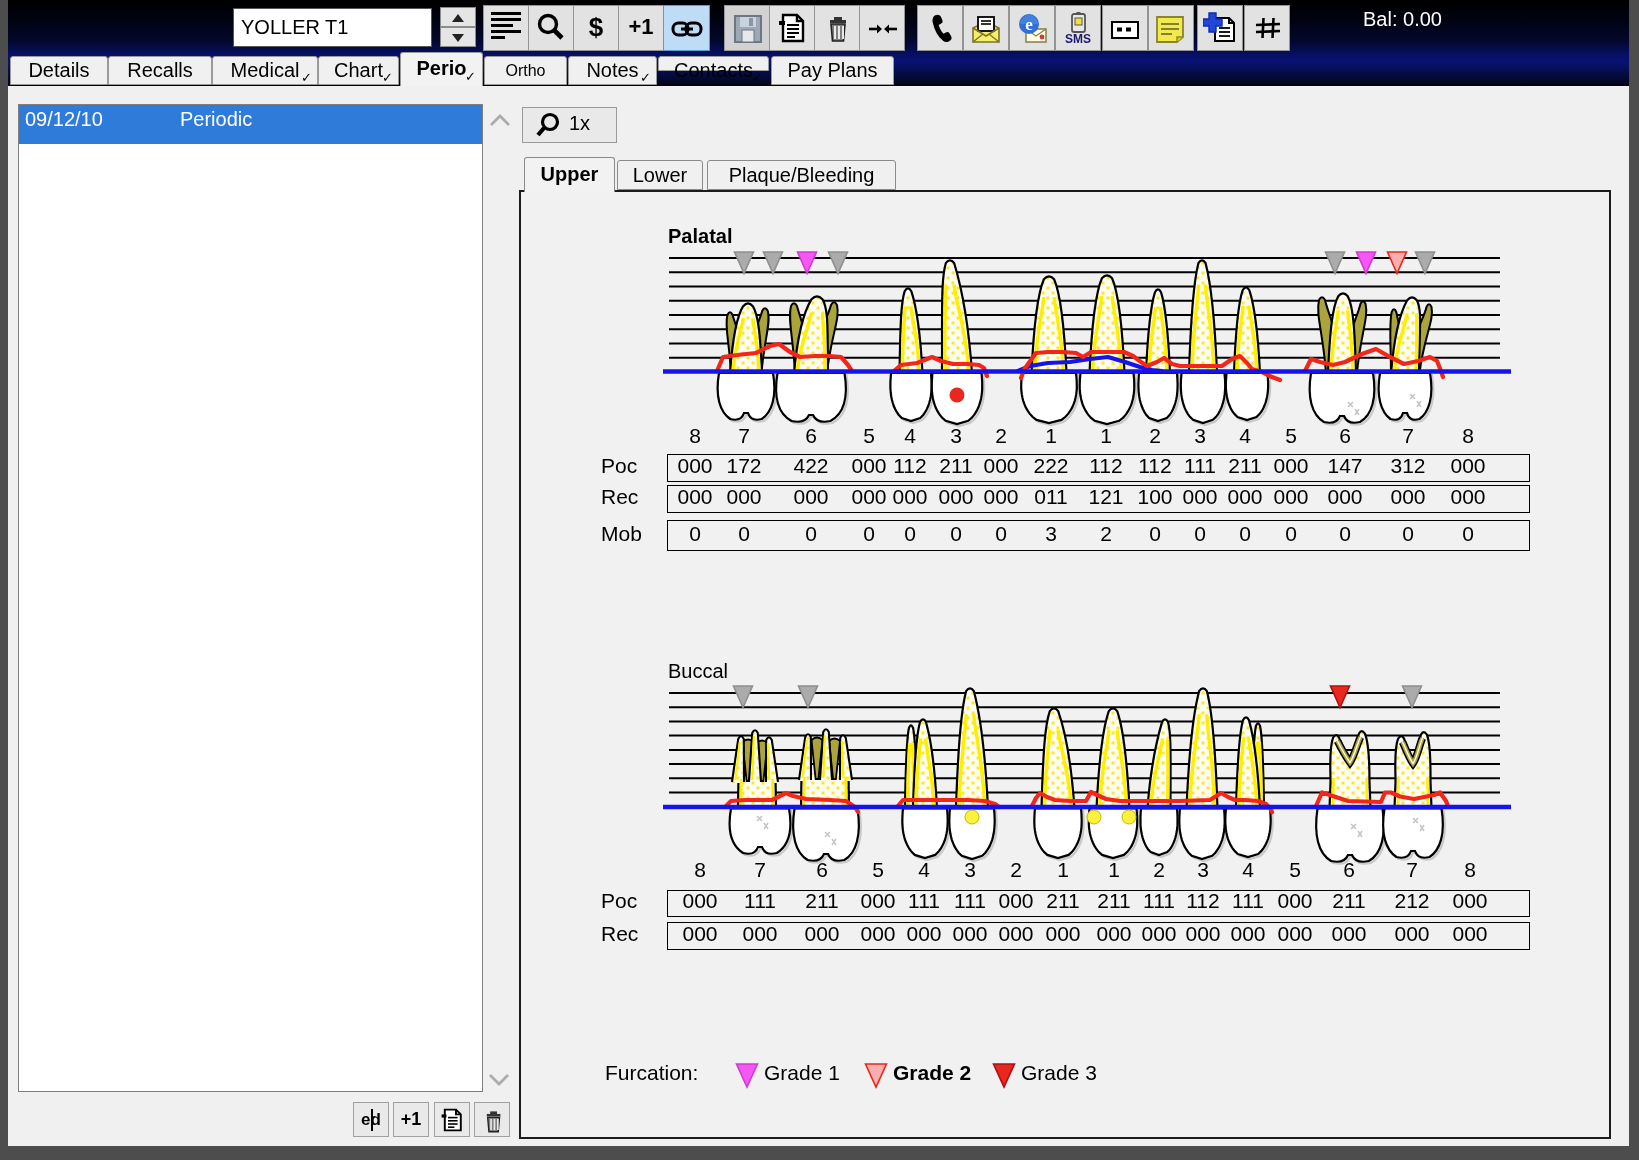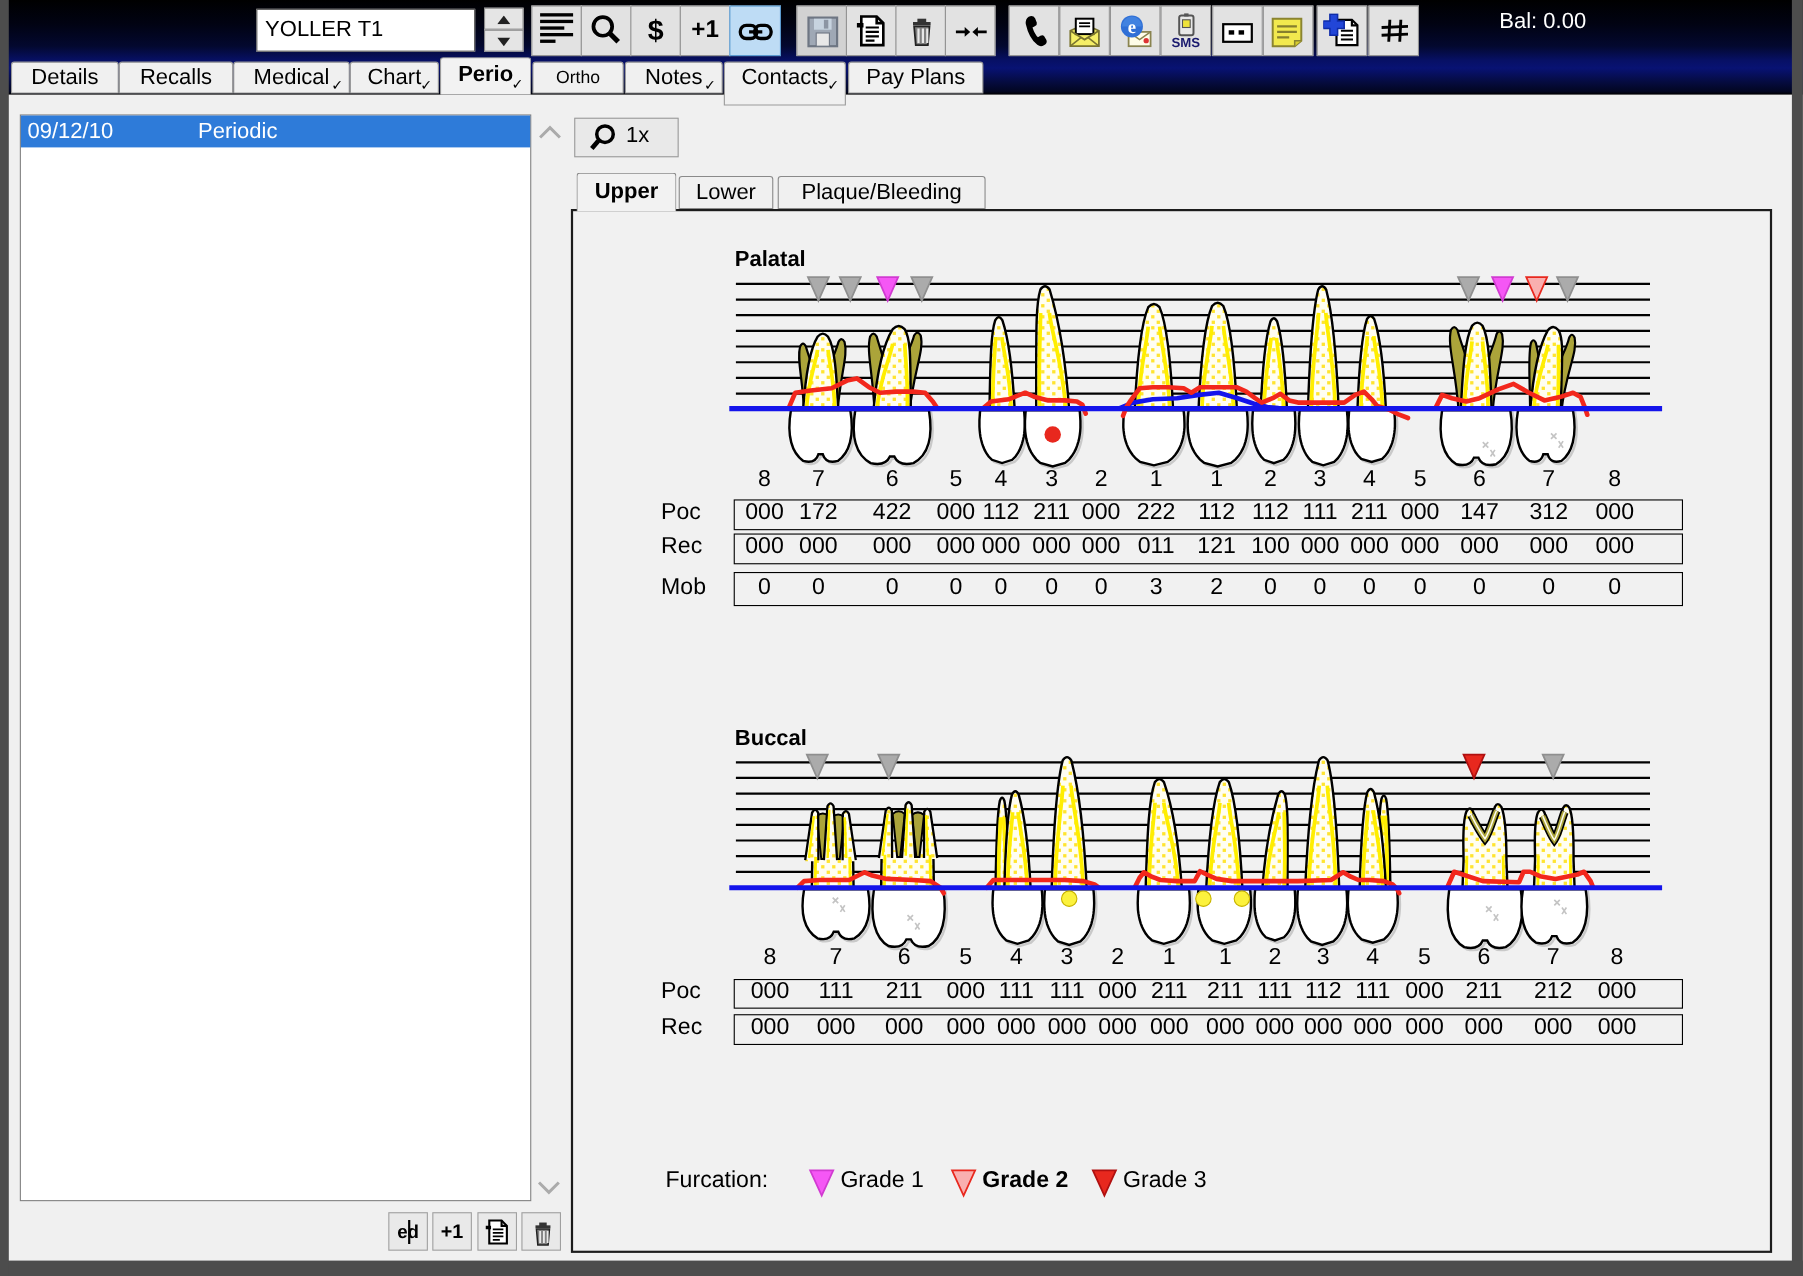--- a/index.html
+++ b/index.html
@@ -155,25 +155,25 @@
       </svg>
     </div>
     <div style="position:absolute;left:1363px;top:8px;font-size:20px;color:#FFF">Bal: 0.00</div>
     <div style="position:absolute;left:10px;top:56px;width:98px;height:29px;background:#F0F0F0;border:1px solid #9a9a9a;border-radius:3px 3px 0 0;font-size:20px;text-align:center;line-height:27px;color:#000">Details</div>
     <div style="position:absolute;left:108px;top:56px;width:104px;height:29px;background:#F0F0F0;border:1px solid #9a9a9a;border-radius:3px 3px 0 0;font-size:20px;text-align:center;line-height:27px;color:#000">Recalls</div>
     <div style="position:absolute;left:212px;top:56px;width:106px;height:29px;background:#F0F0F0;border:1px solid #9a9a9a;border-radius:3px 3px 0 0;font-size:20px;text-align:center;line-height:27px;color:#000">Medical<span style="font-size:13px;position:absolute;right:5px;top:7px">✓</span></div>
     <div style="position:absolute;left:318px;top:56px;width:81px;height:29px;background:#F0F0F0;border:1px solid #9a9a9a;border-radius:3px 3px 0 0;font-size:20px;text-align:center;line-height:27px;color:#000">Chart<span style="font-size:13px;position:absolute;right:5px;top:7px">✓</span></div>
     <div style="position:absolute;left:400px;top:52px;width:83px;height:34px;background:#F2F2F2;border:1px solid #9a9a9a;border-bottom:none;border-radius:3px 3px 0 0;z-index:4;font-size:20px;font-weight:bold;text-align:center;line-height:30px;color:#000">Perio<span style="font-weight:normal;font-size:13px;position:absolute;right:6px;top:9px">✓</span></div>
     <div style="position:absolute;left:484px;top:56px;width:83px;height:29px;background:#F0F0F0;border:1px solid #9a9a9a;border-radius:3px 3px 0 0;font-size:16px;text-align:center;line-height:27px;color:#000">Ortho</div>
     <div style="position:absolute;left:568px;top:56px;width:89px;height:29px;background:#F0F0F0;border:1px solid #9a9a9a;border-radius:3px 3px 0 0;font-size:20px;text-align:center;line-height:27px;color:#000">Notes<span style="font-size:13px;position:absolute;right:5px;top:7px">✓</span></div>
-    <div style="position:absolute;left:658px;top:56px;width:111px;height:40px;background:#F0F0F0;border:1px solid #9a9a9a;border-radius:3px 3px 0 0;font-size:20px;text-align:center;line-height:27px;color:#000">Contacts<span style="font-size:13px;position:absolute;right:5px;top:7px">✓</span></div>
+    <div style="position:absolute;left:658px;top:56px;width:111px;height:15px;background:#F0F0F0;border:1px solid #9a9a9a;border-radius:3px 3px 0 0;font-size:20px;text-align:center;line-height:27px;color:#000">Contacts<span style="font-size:13px;position:absolute;right:5px;top:7px">✓</span></div>
     <div style="position:absolute;left:771px;top:56px;width:123px;height:29px;background:#F0F0F0;border:1px solid #9a9a9a;border-radius:3px 3px 0 0;font-size:20px;text-align:center;line-height:27px;color:#000">Pay Plans</div>
   </div>
 <div style="position:absolute;left:18px;top:104px;width:465px;height:988px;background:#FFF;border:1px solid #7f7f7f"></div>
-<div style="position:absolute;left:19px;top:105px;width:463px;height:29px;background:#2E7BD9;color:#FFF;font-size:20px;line-height:29px">
+<div style="position:absolute;left:19px;top:105px;width:463px;height:39px;background:#2E7BD9;color:#FFF;font-size:20px;line-height:29px">
     <span style="position:absolute;left:6px">09/12/10</span>
     <span style="position:absolute;left:161px">Periodic</span>
   </div>
 <svg width="26" height="22" viewBox="0 0 26 22" style="position:absolute;left:487px;top:110px">
     <path d="M4 15 l9 -9 9 9" fill="none" stroke="#ABABAB" stroke-width="2.7"></path>
   </svg>
 <svg width="26" height="22" viewBox="0 0 26 22" style="position:absolute;left:486px;top:1068px">
     <path d="M4 7 l9 9 9 -9" fill="none" stroke="#ABABAB" stroke-width="2.7"></path>
   </svg>
 <div style="position:absolute;left:353px;top:1102px;width:36px;height:35px;background:#E9E9E9;border:1px solid #A0A0A0;">
@@ -502,21 +502,21 @@
 <div style="position:absolute;left:1115px;top:521px;width:80px;text-align:center;font-size:21px;line-height:25px;color:#000">0</div>
 <div style="position:absolute;left:1160px;top:521px;width:80px;text-align:center;font-size:21px;line-height:25px;color:#000">0</div>
 <div style="position:absolute;left:1205px;top:521px;width:80px;text-align:center;font-size:21px;line-height:25px;color:#000">0</div>
 <div style="position:absolute;left:1251px;top:521px;width:80px;text-align:center;font-size:21px;line-height:25px;color:#000">0</div>
 <div style="position:absolute;left:1305px;top:521px;width:80px;text-align:center;font-size:21px;line-height:25px;color:#000">0</div>
 <div style="position:absolute;left:1368px;top:521px;width:80px;text-align:center;font-size:21px;line-height:25px;color:#000">0</div>
 <div style="position:absolute;left:1428px;top:521px;width:80px;text-align:center;font-size:21px;line-height:25px;color:#000">0</div>
 <div style="position:absolute;left:601px;top:453px;font-size:21px;line-height:25px;font-weight:normal;color:#000">Poc</div>
 <div style="position:absolute;left:601px;top:484px;font-size:21px;line-height:25px;font-weight:normal;color:#000">Rec</div>
 <div style="position:absolute;left:601px;top:521px;font-size:21px;line-height:25px;font-weight:normal;color:#000">Mob</div>
-<div style="position:absolute;left:668px;top:659px;font-size:20px;line-height:24px;font-weight:bold;color:#000">Buccal</div>
+<div style="position:absolute;left:668px;top:659px;font-size:20px;line-height:24px;font-weight:normal;color:#000">Buccal</div>
 <div style="position:absolute;left:660px;top:857px;width:80px;text-align:center;font-size:21px;line-height:25px;color:#000">8</div>
 <div style="position:absolute;left:720px;top:857px;width:80px;text-align:center;font-size:21px;line-height:25px;color:#000">7</div>
 <div style="position:absolute;left:782px;top:857px;width:80px;text-align:center;font-size:21px;line-height:25px;color:#000">6</div>
 <div style="position:absolute;left:838px;top:857px;width:80px;text-align:center;font-size:21px;line-height:25px;color:#000">5</div>
 <div style="position:absolute;left:884px;top:857px;width:80px;text-align:center;font-size:21px;line-height:25px;color:#000">4</div>
 <div style="position:absolute;left:930px;top:857px;width:80px;text-align:center;font-size:21px;line-height:25px;color:#000">3</div>
 <div style="position:absolute;left:976px;top:857px;width:80px;text-align:center;font-size:21px;line-height:25px;color:#000">2</div>
 <div style="position:absolute;left:1023px;top:857px;width:80px;text-align:center;font-size:21px;line-height:25px;color:#000">1</div>
 <div style="position:absolute;left:1074px;top:857px;width:80px;text-align:center;font-size:21px;line-height:25px;color:#000">1</div>
 <div style="position:absolute;left:1119px;top:857px;width:80px;text-align:center;font-size:21px;line-height:25px;color:#000">2</div>

